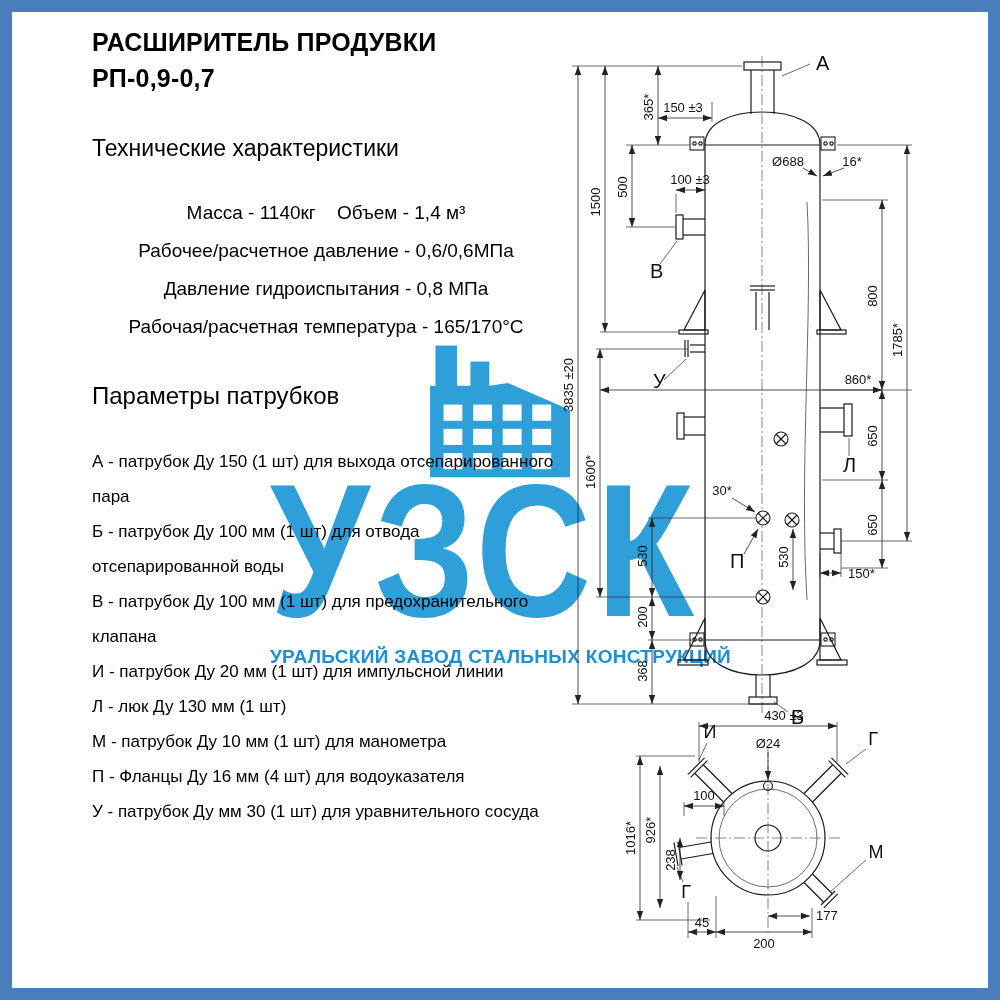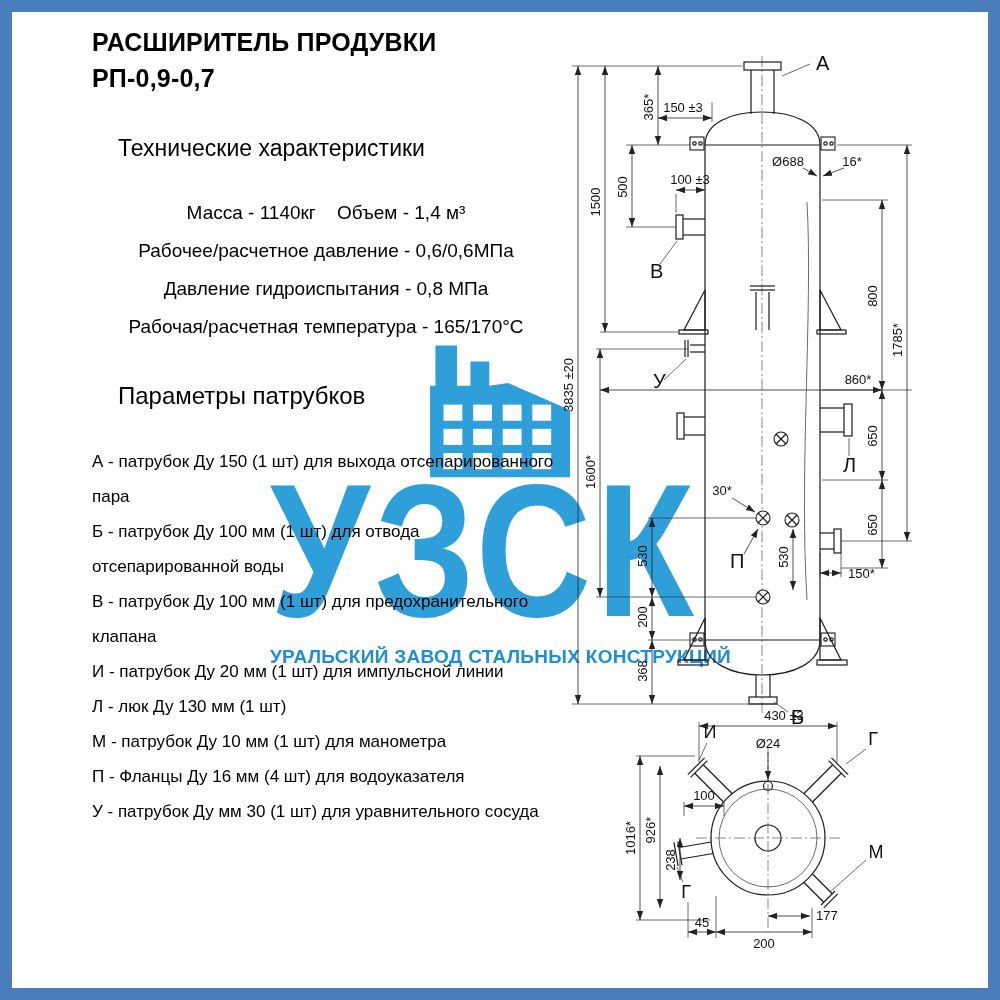--- a/index.html
+++ b/index.html
@@ -4,21 +4,21 @@
 <style>
   html,body{margin:0;padding:0;background:#e8e8e8;}
   .page{
     position:relative;width:1000px;height:1000px;box-sizing:border-box;
     background:#fff;border:12px solid var(--frame,#4a7dbb);overflow:hidden;
     font-family:"Liberation Sans",sans-serif;color:#000;
   }
   
   .left{position:absolute;left:80px;top:12px;width:468px;z-index:2;}
   .title{font-size:25px;font-weight:bold;line-height:1.45;letter-spacing:.2px;}
-  .h2{font-size:23px;margin-top:38px;margin-left:26px;}
+  .h2{font-size:23px;margin-top:38px;}
   .h2.big{font-size:24px;margin-top:36px;}
   .specs{margin-top:32px;text-align:center;}
   .specs .row{font-size:19px;line-height:38px;}
   .list{margin-top:34px;}
   .list .item{font-size:17px;line-height:35px;}
   
   .watermark{position:absolute;left:258px;top:318px;width:480px;z-index:1;}
   .factory{display:block;width:148px;height:140px;margin:10px 0 0 152px;}
   .wm-text{
     font-size:160px;font-weight:bold;line-height:.9;letter-spacing:5px;

